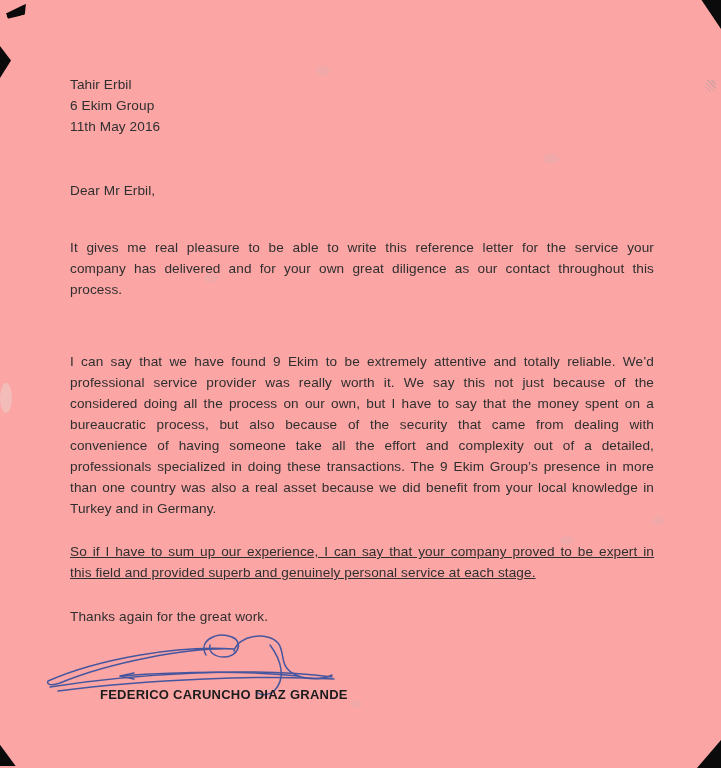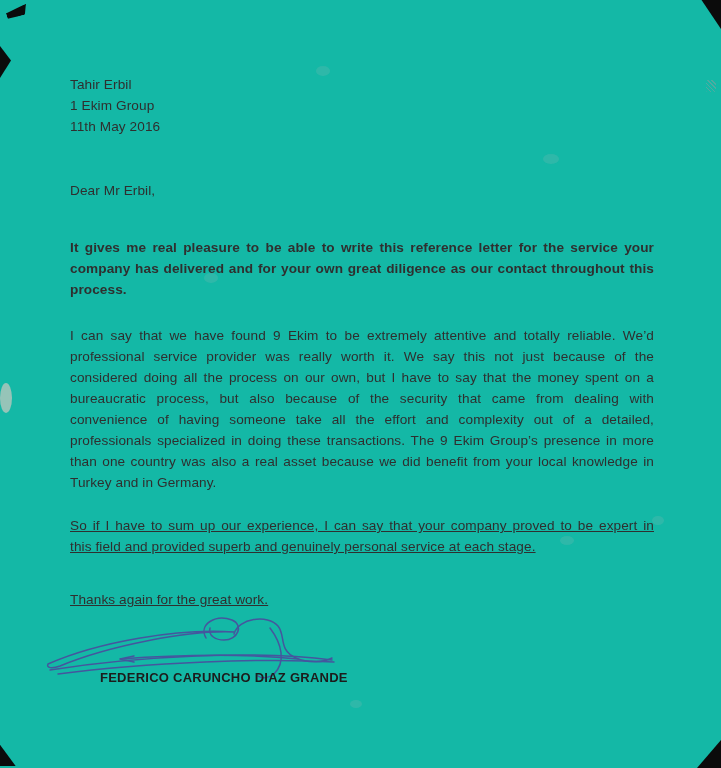--- a/index.html
+++ b/index.html
@@ -4,21 +4,21 @@
 <style>
   html, body {
     margin: 0;
     padding: 0;
     background: #ffffff;
   }
   .page {
     position: relative;
     width: 721px;
     height: 768px;
-    background: #14b8a6;
+    background: #fca5a5;
     overflow: hidden;
     font-family: "Liberation Sans", "DejaVu Sans", sans-serif;
     color: #2f2f2f;
   }
   .content {
     position: absolute;
     left: 70px;
     top: 74px;
     width: 584px;
     font-size: 13.6px;
@@ -27,24 +27,24 @@
   }
   .plain-line { text-align: left; white-space: nowrap; }
   .jline {
     text-align: justify;
     text-align-last: justify;
     -moz-text-align-last: justify;
   }
   .lastline { text-align: left; text-align-last: left; }
   .sender-block { }
   .salutation { margin-top: 43px; }
-  .para1 { margin-top: 36px; font-weight: bold; }
-  .para2 { margin-top: 25px; }
+  .para1 { margin-top: 36px; }
+  .para2 { margin-top: 51px; }
   .para3 { margin-top: 22px; text-decoration: underline; }
-  .closing { margin-top: 32px; text-decoration: underline; }
+  .closing { margin-top: 23px; }
   .signature-block {
     position: relative;
     margin-top: 2px;
     height: 90px;
   }
   .signature-ink {
     position: absolute;
     left: -32px;
     top: 0px;
     width: 300px;
@@ -125,21 +125,21 @@
   <div class="smudge sm3"></div>
   <div class="smudge sm4"></div>
   <div class="smudge sm5"></div>
   <div class="smudge sm6"></div>
   <div class="smudge sm7"></div>
 
   <div class="content">
 
     <div class="sender-block">
       <div class="plain-line">Tahir Erbil</div>
-      <div class="plain-line">1 Ekim Group</div>
+      <div class="plain-line">6 Ekim Group</div>
       <div class="plain-line">11th May 2016</div>
     </div>
 
     <div class="plain-line salutation">Dear Mr Erbil,</div>
 
     <div class="para1">
       <div class="jline">It gives me real pleasure to be able to write this reference letter for the service your</div>
       <div class="jline">company has delivered and for your own great diligence as our contact throughout this</div>
       <div class="lastline">process.</div>
     </div>

